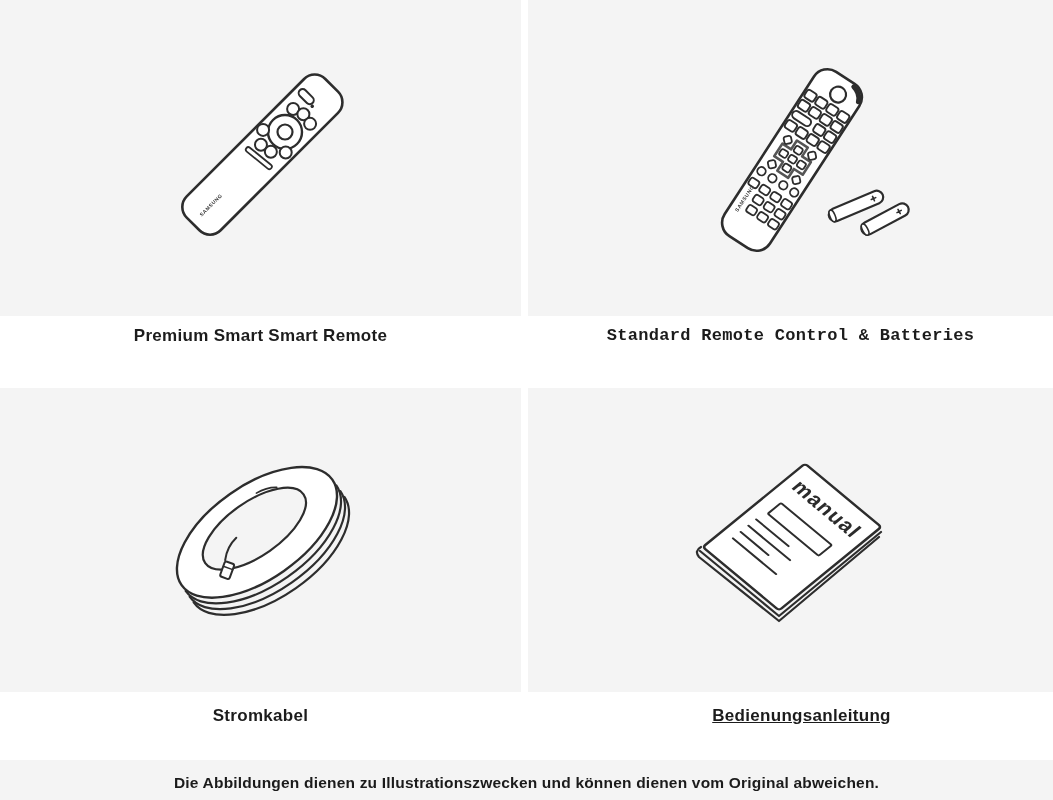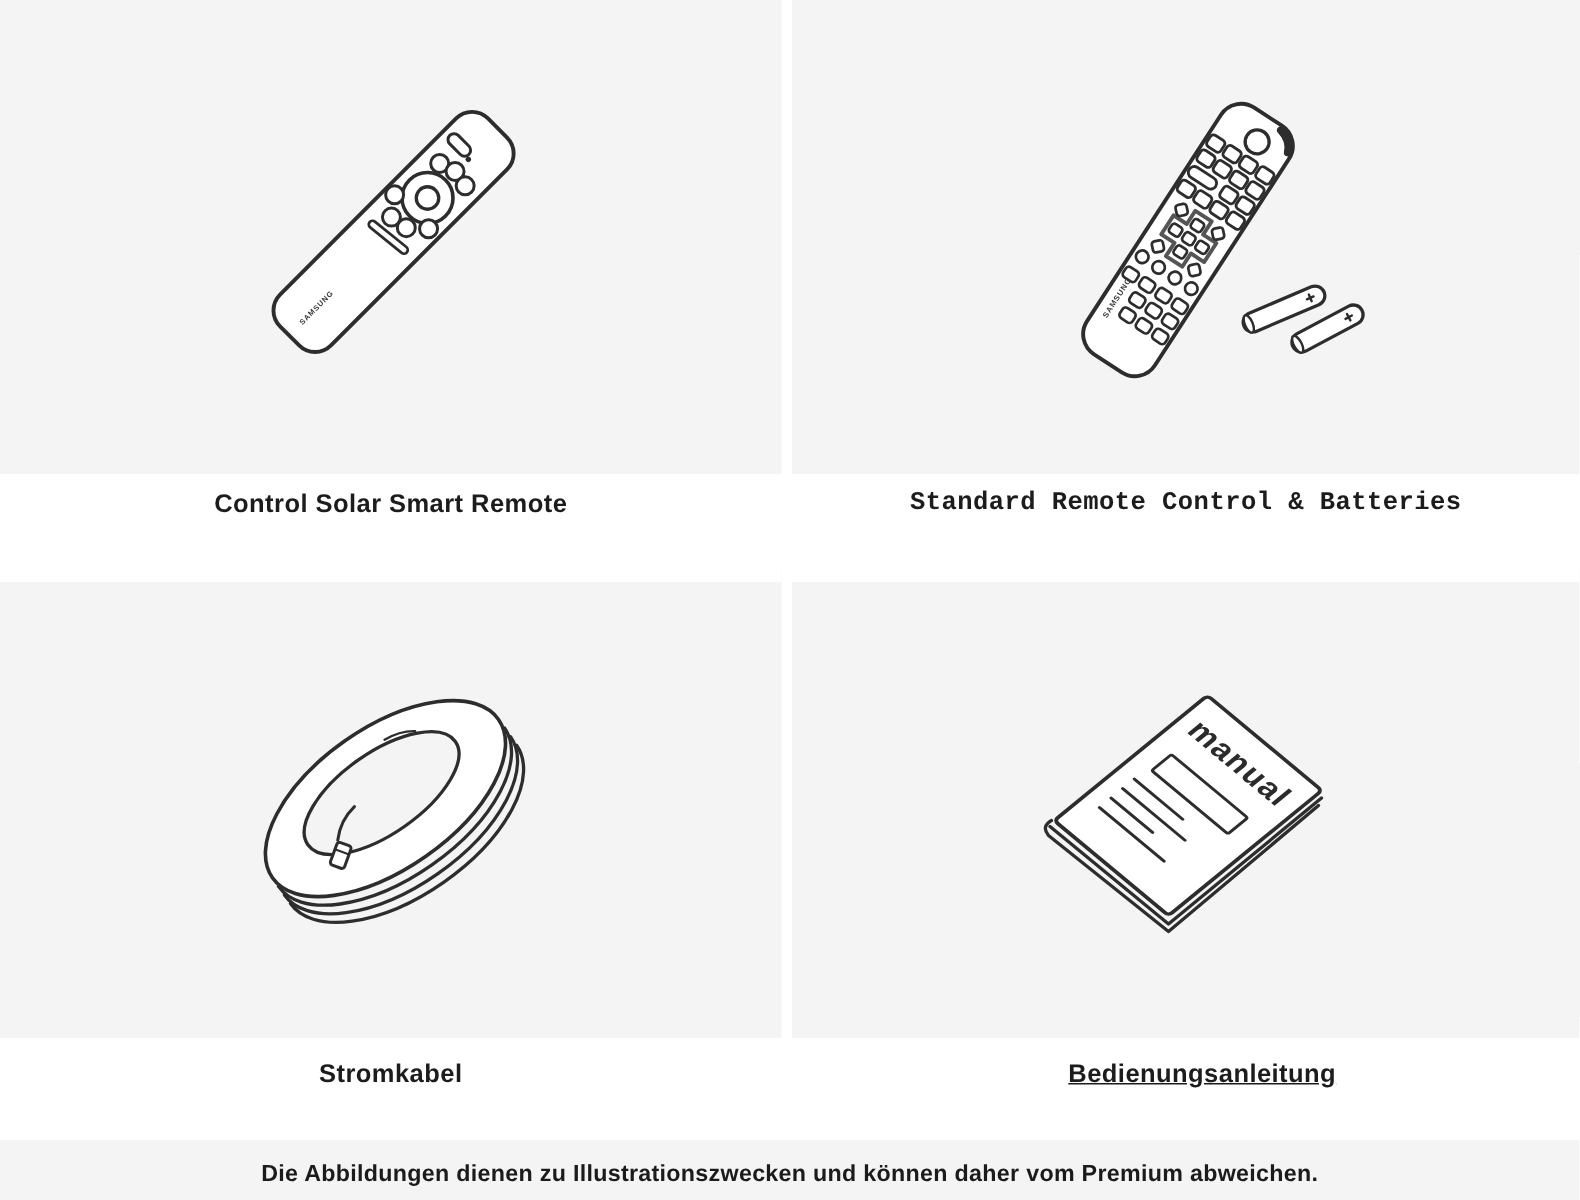--- a/index.html
+++ b/index.html
@@ -185,18 +185,18 @@
         <rect class="ln" x="16" y="47" width="66" height="17" rx="1.5" stroke-width="2"></rect>
         <line class="ln" x1="13" y1="76" x2="55" y2="76" stroke-width="2"></line>
         <line class="ln" x1="13" y1="86" x2="67" y2="86" stroke-width="2"></line>
         <line class="ln" x1="13" y1="96" x2="49" y2="96" stroke-width="2"></line>
         <line class="ln" x1="13" y1="106" x2="69" y2="106" stroke-width="2"></line>
       </g>
     </g>
   </svg>
 </div>
 
-<div class="caption" id="cap-tl">Control Solar Smart Remote</div>
+<div class="caption" id="cap-tl">Premium Smart Smart Remote</div>
 <div class="caption" id="cap-tr">Standard Remote Control &amp; Batteries</div>
 <div class="caption" id="cap-bl">Stromkabel</div>
 <div class="caption" id="cap-br">Bedienungsanleitung</div>
 
-<div id="footer">Die Abbildungen dienen zu Illustrationszwecken und können daher vom Premium abweichen.</div>
+<div id="footer">Die Abbildungen dienen zu Illustrationszwecken und können dienen vom Original abweichen.</div>
 
 </body></html>

